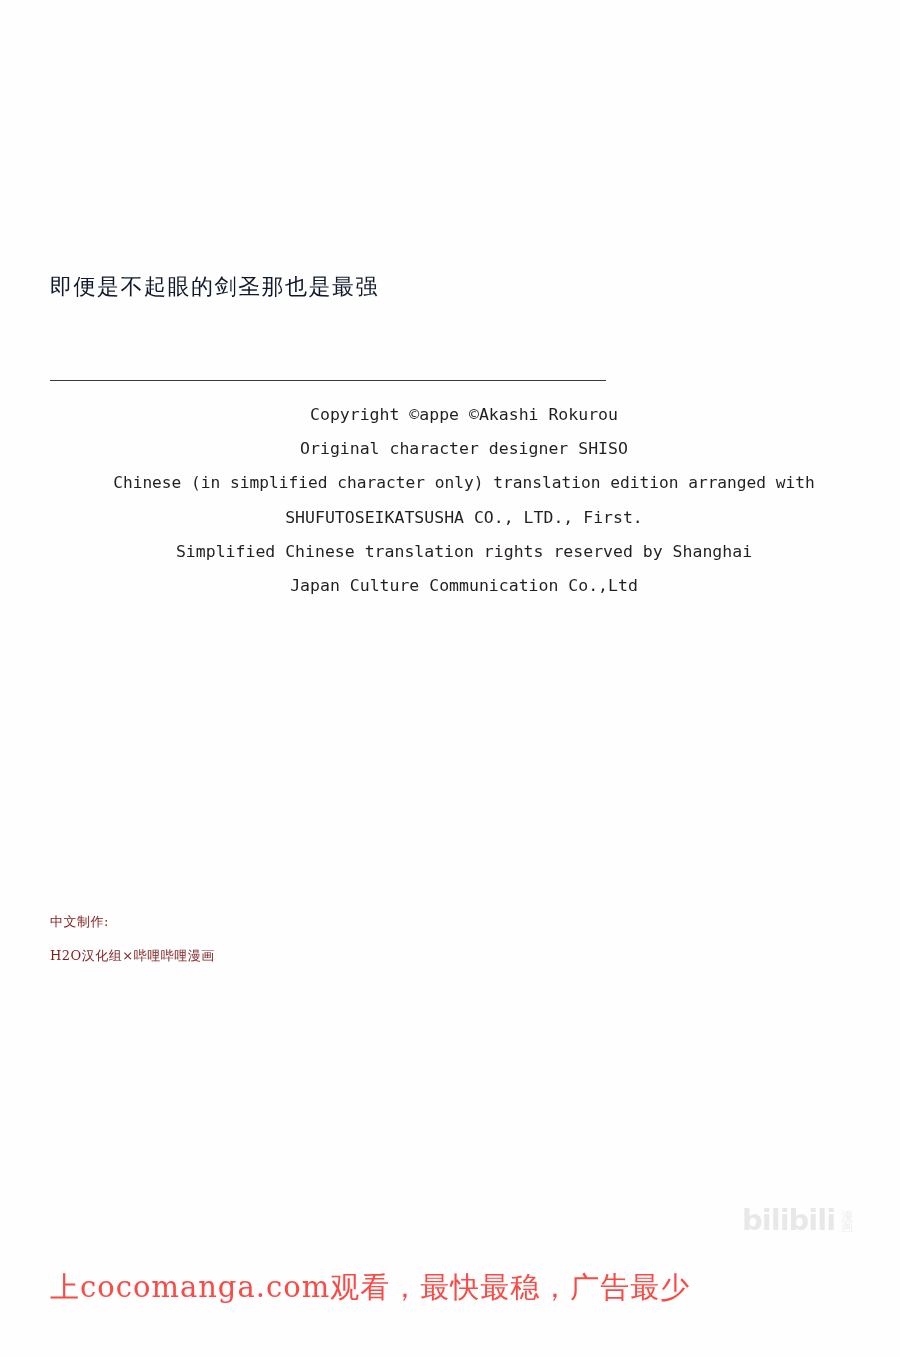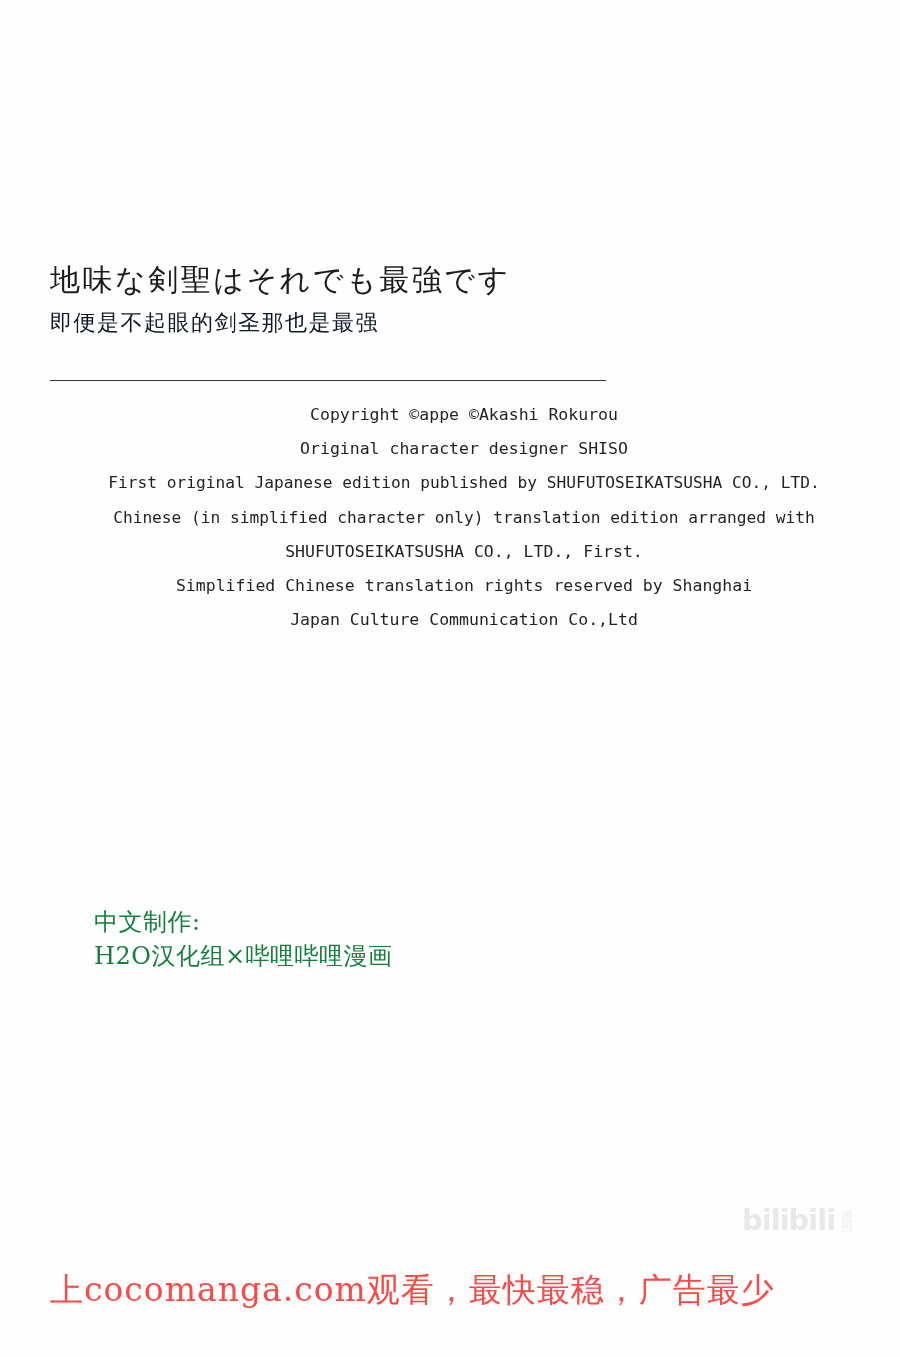--- a/index.html
+++ b/index.html
@@ -75,25 +75,24 @@
   .copyright .long {
     font-size: 16.2px;
   }
 
   
   .credits {
     position: absolute;
     left: 50px;
     top: 905px;
     font-family: "DejaVu Serif", "Liberation Serif", serif;
-    font-size: 24px;
+    font-size: 13px;
     line-height: 34px;
-    color: #15803d;
+    color: #7f1d1d;
     letter-spacing: 0.5px;
-    margin-left: 44px;
   }
 
   
   .watermark {
     position: absolute;
     left: 742px;
     top: 1206px;
     display: flex;
     align-items: flex-end;
     opacity: 0.30;
@@ -119,42 +118,40 @@
     letter-spacing: 0;
     word-break: break-all;
   }
 
   
   .banner {
     position: absolute;
     left: 50px;
     top: 1268px;
     font-family: "DejaVu Serif", "Liberation Serif", serif;
-    font-size: 33px;
+    font-size: 29px;
     color: #fa4a46;
     letter-spacing: 1px;
     white-space: nowrap;
   }
 </style>
 </head>
 <body>
 
 <div class="page">
 
   <div class="title-block">
-    <div class="title-jp">地味な剣聖はそれでも最強です</div>
     <div class="title-cn">即便是不起眼的剑圣那也是最强</div>
   </div>
 
   <div class="rule"></div>
 
   <div class="copyright">
     <div>Copyright ©appe ©Akashi Rokurou</div>
     <div>Original character designer SHISO</div>
-    <div class="long">First original Japanese edition published by SHUFUTOSEIKATSUSHA CO., LTD.</div>
     <div class="long">Chinese (in simplified character only) translation edition arranged with</div>
     <div>SHUFUTOSEIKATSUSHA CO., LTD., First.</div>
     <div>Simplified Chinese translation rights reserved by Shanghai</div>
     <div>Japan Culture Communication Co.,Ltd</div>
   </div>
 
   <div class="credits">
     <div>中文制作:</div>
     <div>H2O汉化组×哔哩哔哩漫画</div>
   </div>

